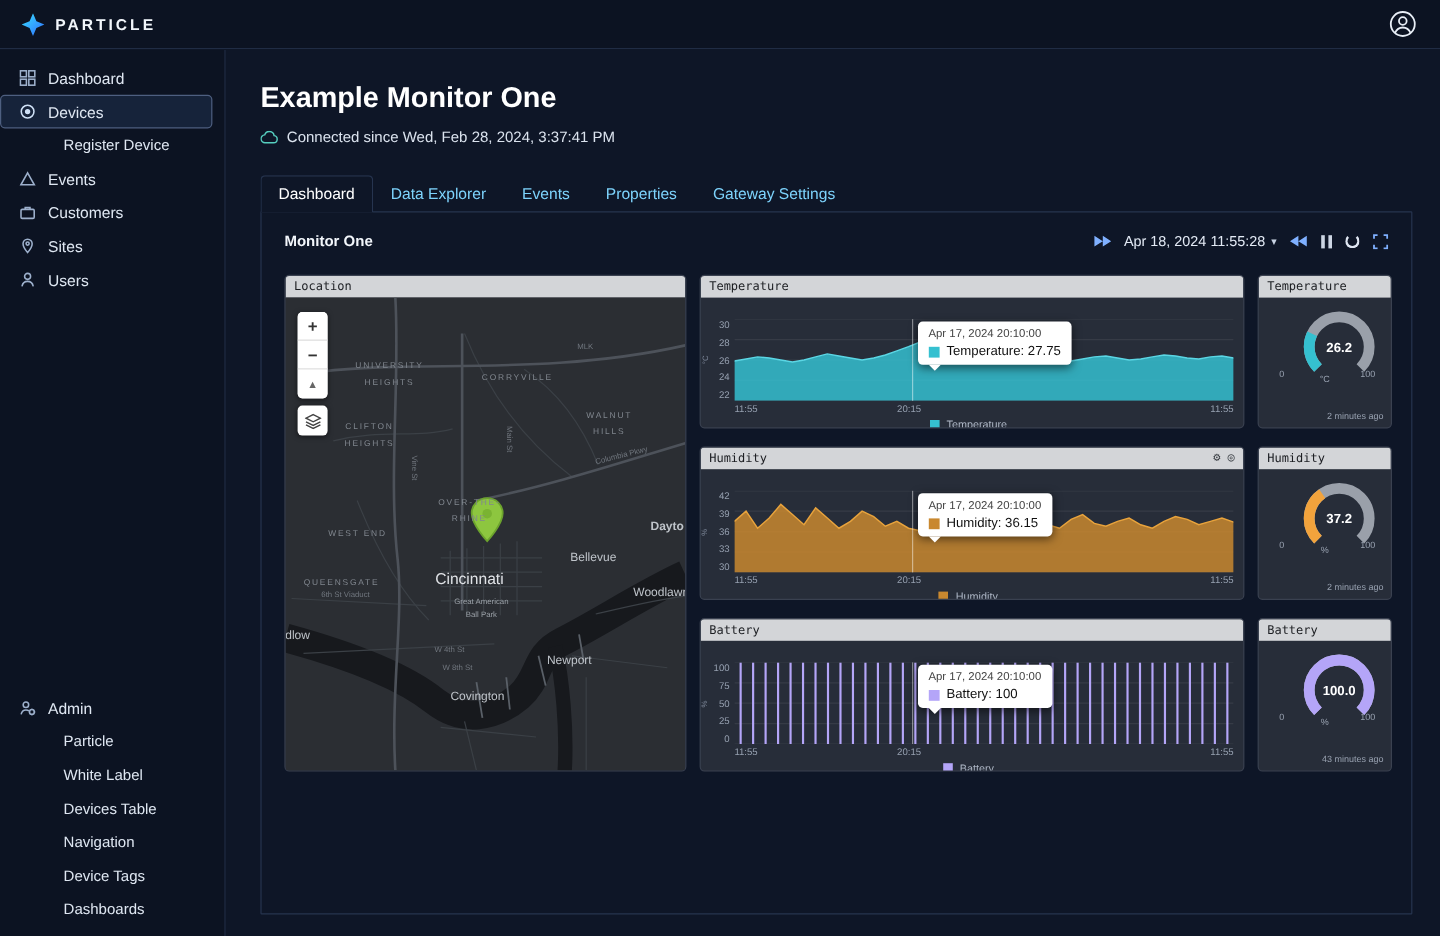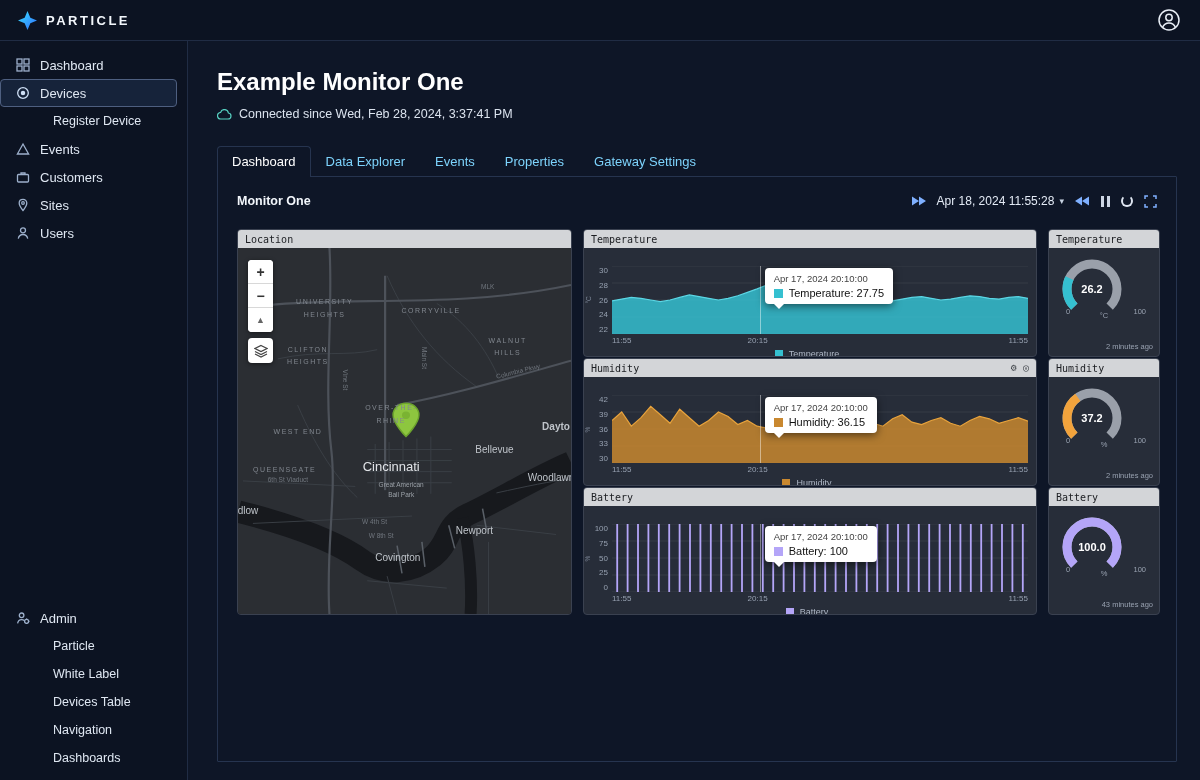--- a/index.html
+++ b/index.html
@@ -36,21 +36,21 @@
   .panel { border:1px solid #26344f; background:#0e1627; min-height:586px; padding:15px 19px; border-radius:1px; }
   .panel-head { display:flex; align-items:center; margin:2px 0 21px 0; }
   .panel-title { font-size:12.5px; font-weight:bold; color:#f2f6fb; }
   .controls { margin-left:auto; display:flex; align-items:center; gap:11px; }
   .ctl { cursor:pointer; display:flex; align-items:center; }
   .datetime { font-size:12px; color:#e3eaf5; display:flex; align-items:center; gap:5px; cursor:pointer; }
   .caret { font-size:9px; color:#c7d2e2; }
   .spin { width:12px; height:12px; border:2px solid #dfe6f2; border-radius:50%; border-top-color:transparent; }
 
   
-  .widgets { display:grid; grid-template-columns:335px 454px 112px; grid-auto-rows:128px; gap:1px 11px; }
+  .widgets { display:grid; grid-template-columns:335px 454px 112px; grid-auto-rows:128px; gap:15px 11px; }
   .widget { border:1px solid #3a4150; border-radius:4px; background:#272d39; display:flex; flex-direction:column; overflow:hidden; }
   .w-head { height:18px; flex:none; background:#d3d5d8; color:#1b1d21; display:flex; align-items:center;
             padding:0 7px; font-family:"DejaVu Sans Mono",monospace; font-size:10px; cursor:grab; }
   .head-icons { margin-left:auto; display:flex; gap:6px; }
   .h-ic { font-size:10px; color:#3c4046; cursor:pointer; line-height:1; }
 
   
   .map-widget { grid-row:1 / span 3; }
   .map-body { flex:1; position:relative; background:#2b2e33; overflow:hidden; }
   .map-svg { position:absolute; inset:0; width:100%; height:100%; }
@@ -84,21 +84,21 @@
   .tip-time { font-size:9.5px; color:#444; margin-bottom:3px; }
   .tip-val { display:flex; align-items:center; gap:6px; font-size:11px; color:#111; }
   .tip-swatch { width:9px; height:9px; flex:none; }
   .xaxis { height:12px; position:relative; margin-left:26px; font-size:8px; color:#96a0b0; }
   .xl { position:absolute; top:2px; }
   .xl0 { left:0; } .xl2 { right:0; } .xl1 { transform:translateX(-50%); }
   .legend { height:15px; display:flex; align-items:center; justify-content:center; gap:6px; font-size:9px; color:#aeb7c6; }
   .legend-swatch { width:8px; height:8px; flex:none; }
 
   
-  .g-body { flex:1; position:relative; display:flex; flex-direction:column; align-items:flex-start; padding-top:7px; }
+  .g-body { flex:1; position:relative; display:flex; flex-direction:column; align-items:flex-end; padding-top:7px; }
   .g-min, .g-max, .g-unit, .g-ago { position:absolute; font-size:7.5px; color:#98a1b0; }
   .g-min { left:17px; top:59px; }
   .g-max { right:13px; top:59px; }
   .g-unit { left:50%; transform:translateX(-50%); top:63px; }
   .g-ago { right:6px; bottom:5px; }
 </style>
 </head>
 <body>
 
 <header class="topbar">
@@ -200,20 +200,23 @@
       <span>Particle</span>
     </div>
   <div class="side-sub">
       <span>White Label</span>
     </div>
   <div class="side-sub">
       <span>Devices Table</span>
     </div>
   <div class="side-sub">
       <span>Navigation</span>
+    </div>
+  <div class="side-sub">
+      <span>Device Tags</span>
     </div>
   <div class="side-sub">
       <span>Dashboards</span>
     </div>
 </nav>
 
 <main class="main" style="margin-top:41px;">
   <h1 class="page-title">Example Monitor One</h1>
   <div class="connected">
     <svg width="15" height="11" viewBox="0 0 15 11" fill="none" stroke="#56cfc0" stroke-width="1.2">

